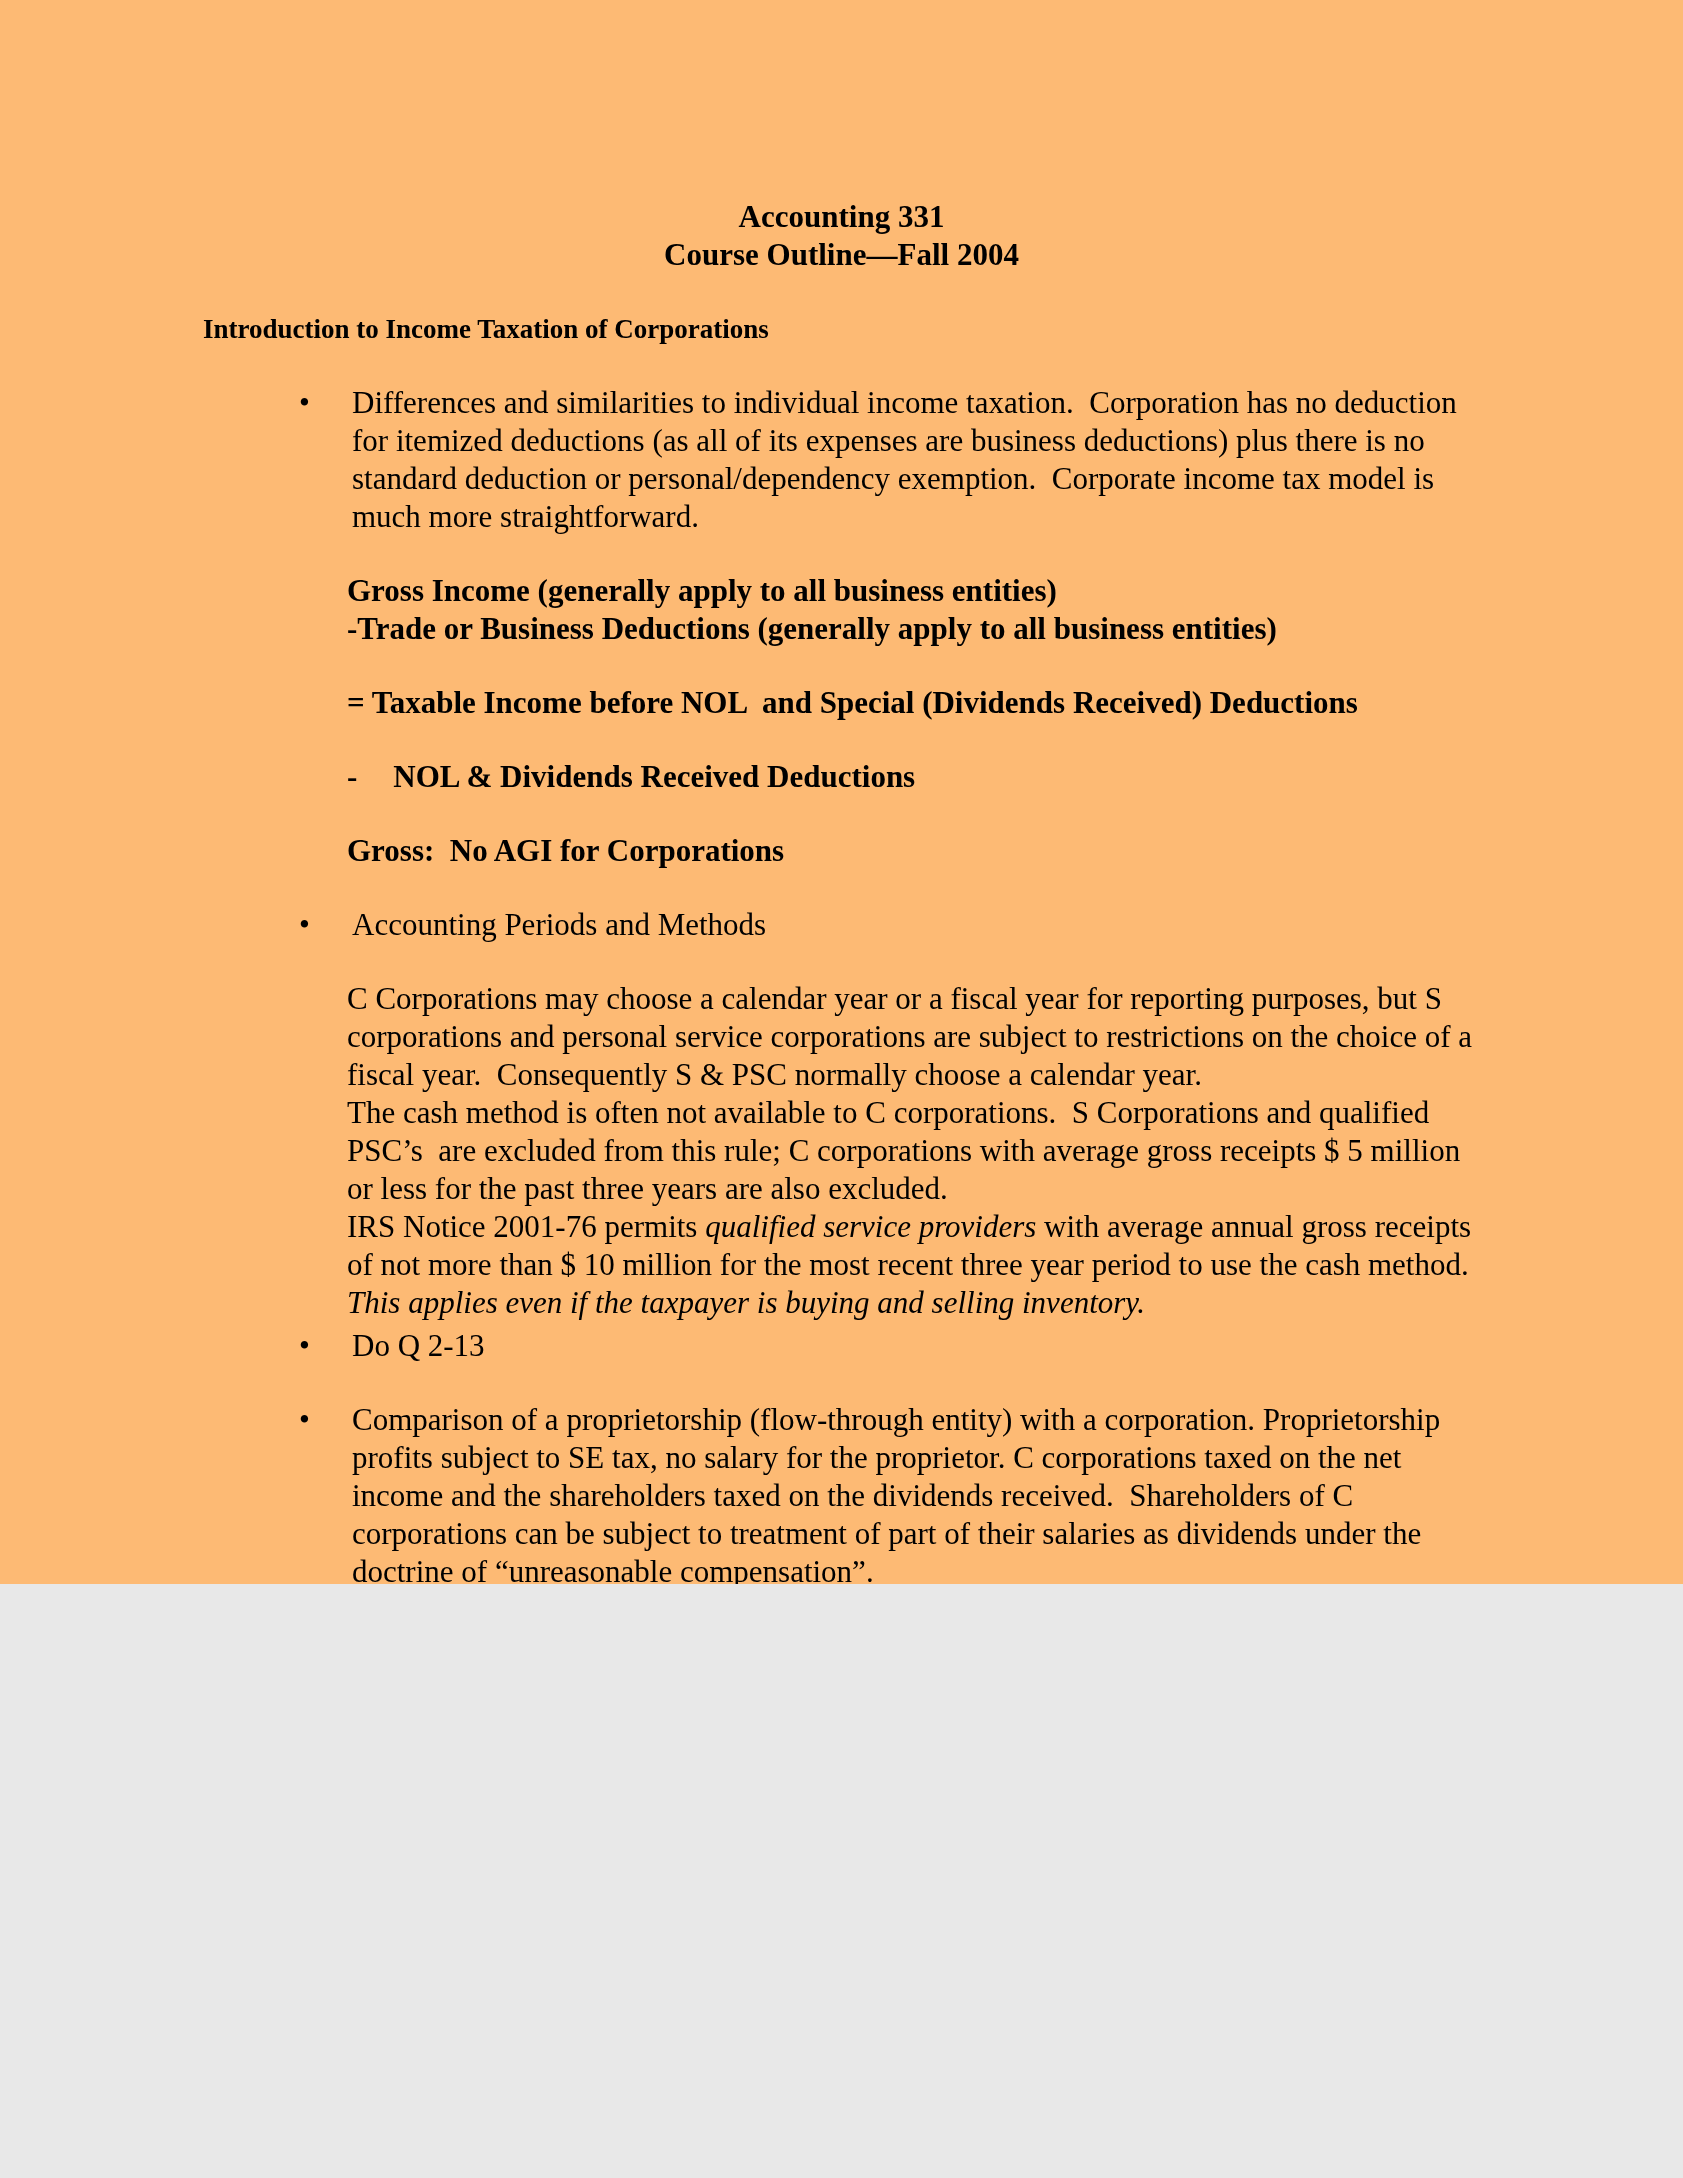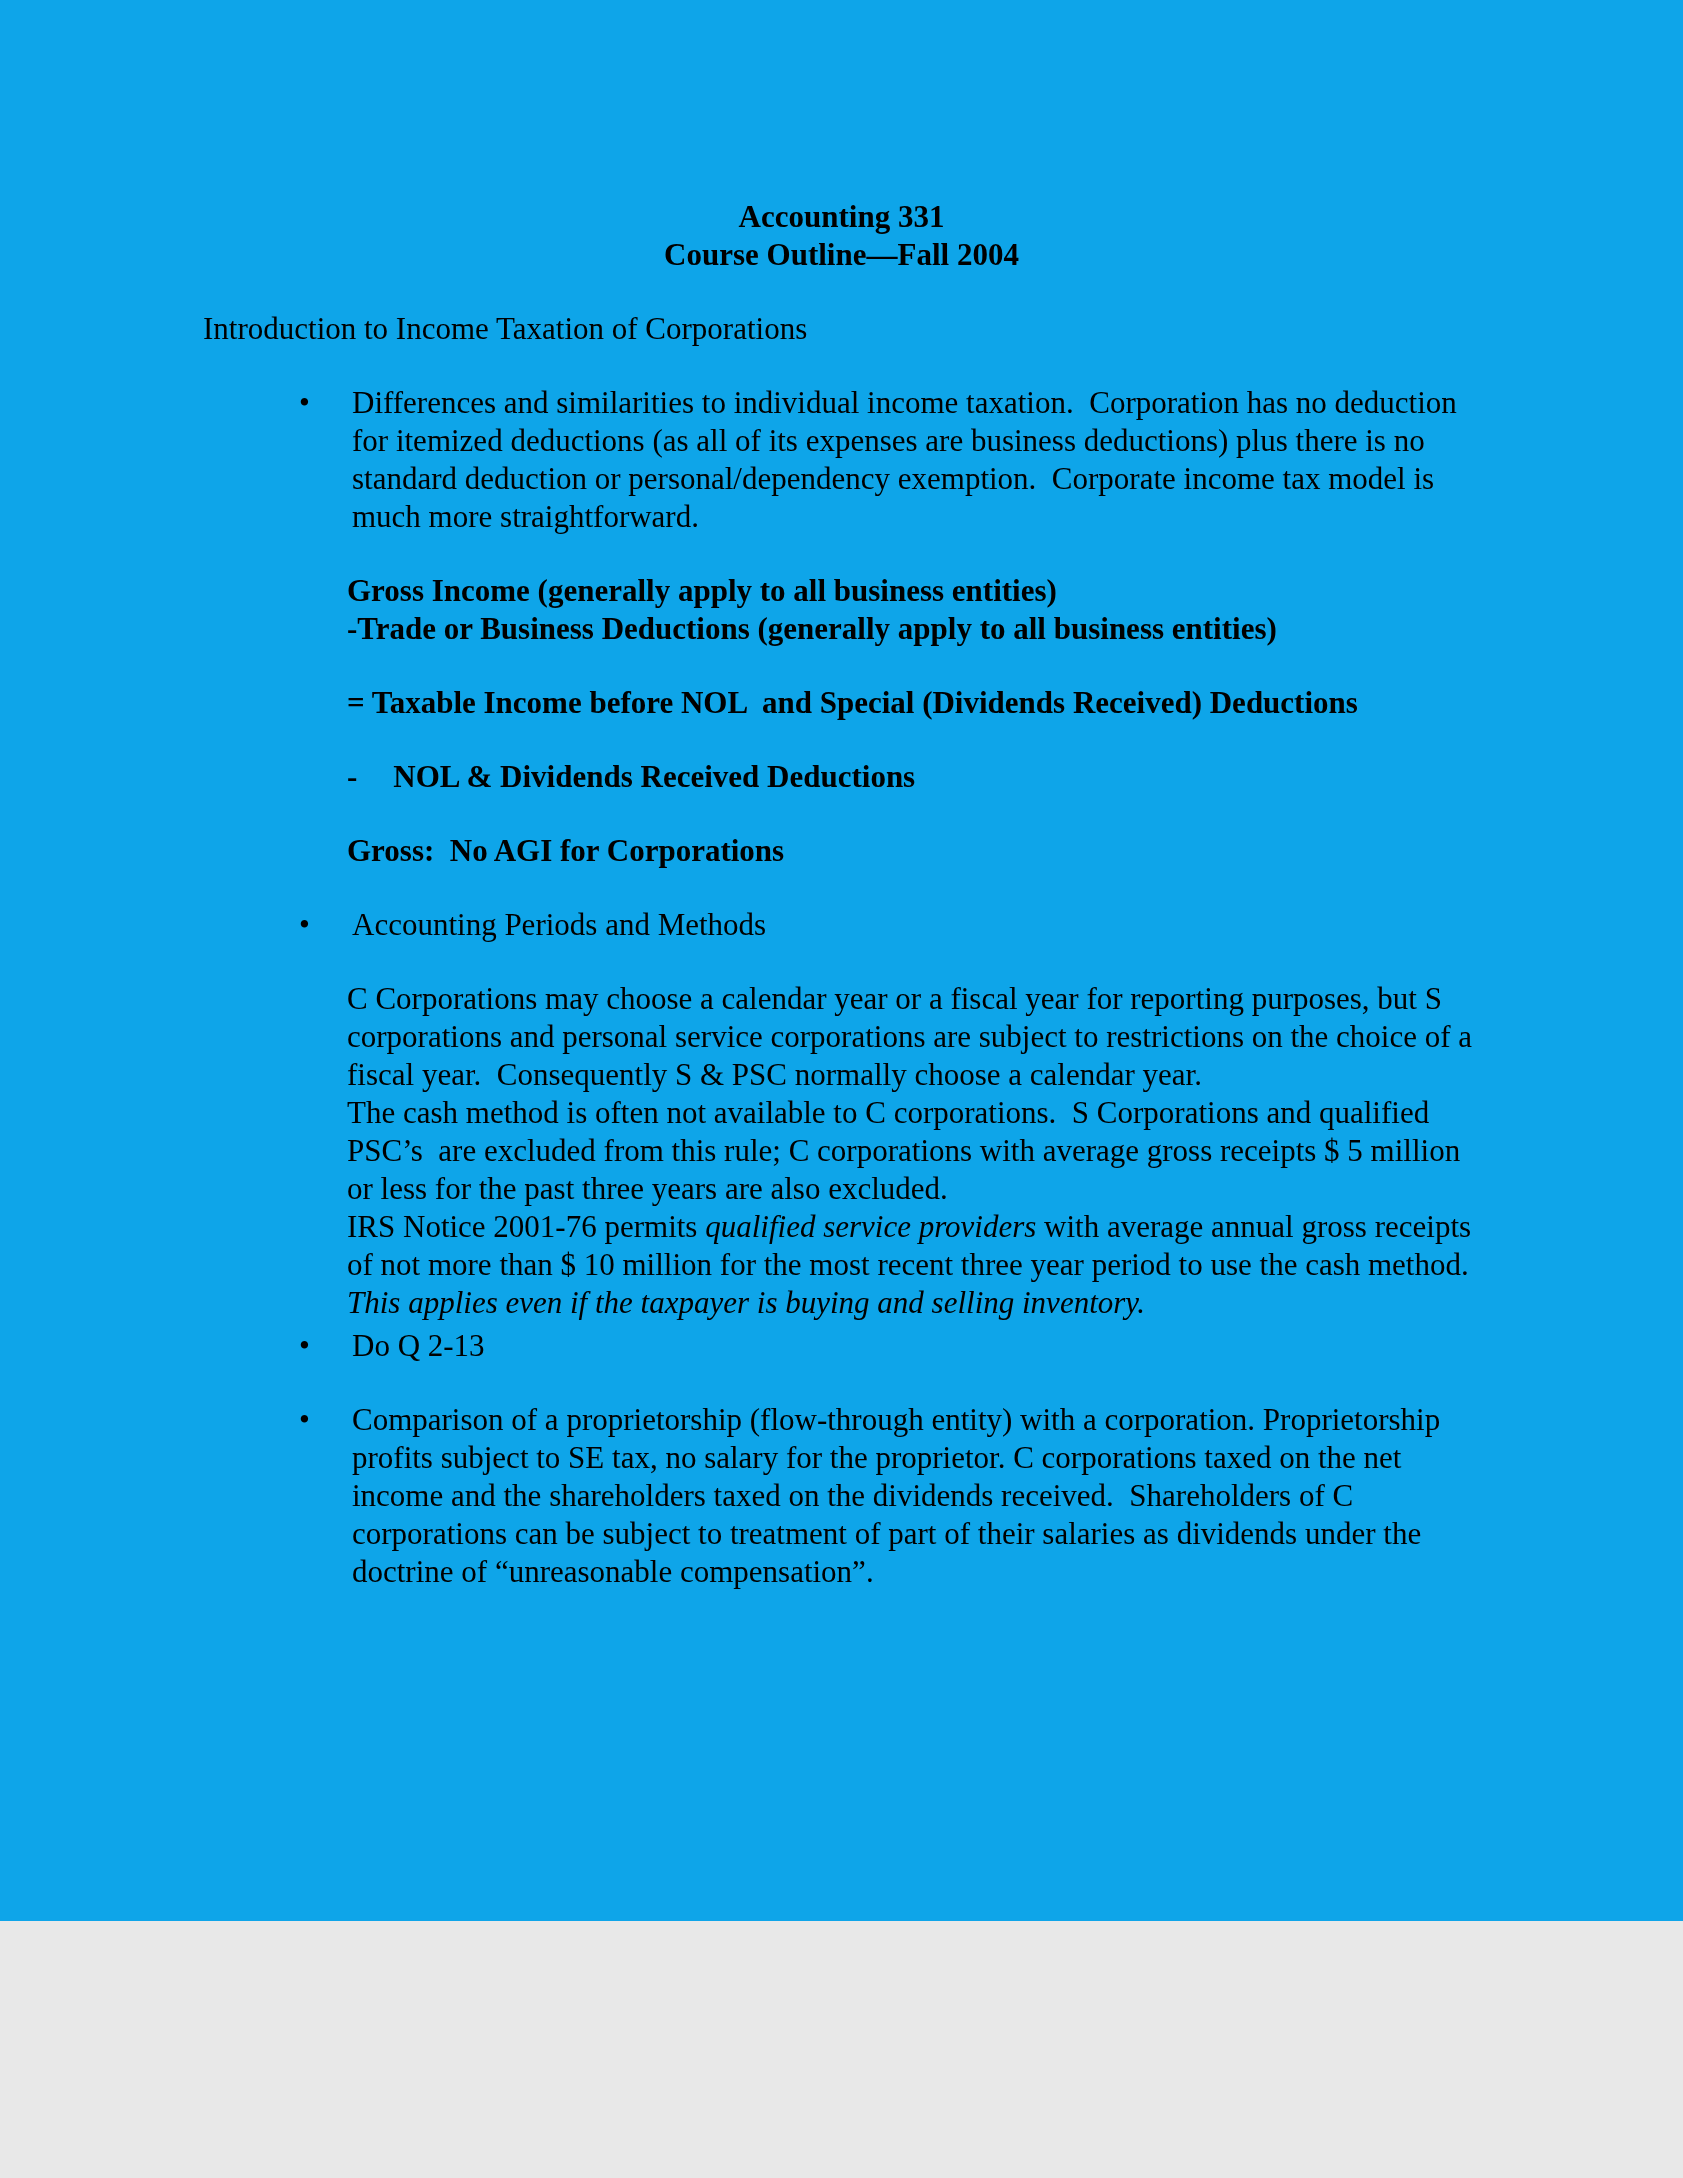--- a/index.html
+++ b/index.html
@@ -1,31 +1,31 @@
 <!DOCTYPE html>
 <html><head>
 <meta charset="utf-8">
 <style>
   html,body{margin:0;padding:0;background:#e8e8e8;}
   .page{
     position:relative;
     width:1683px;
-    height:1921px;
-    background:#0ea5e9;
+    height:1584px;
+    background:#fdba74;
     font-family:"Liberation Serif","DejaVu Serif",serif;
     font-size:31px;
     line-height:38px;
     color:#000000;
     overflow:hidden;
   }
   .content{padding:198px 203px 0 203px;}
   .block{margin:0 0 36px 0;}
   .title-block{text-align:center;font-weight:bold;}
   .title-line{white-space:pre-wrap;}
-  .section-heading{font-weight:normal;font-size:31px;line-height:38px;margin:0 0 36px 0;white-space:pre-wrap;}
+  .section-heading{font-weight:bold;font-size:27px;line-height:38px;margin:0 0 36px 0;white-space:pre-wrap;}
   .bullet-item{position:relative;padding-left:144px;}
   .bullet-marker{position:absolute;left:96px;top:0;white-space:pre;}
   .bullet-text{margin:5px;white-space:pre-wrap;}
   .para{margin:0;padding-left:144px;white-space:pre-wrap;}
   .formula{padding-left:144px;font-weight:bold;}
   .formula p{margin:0;white-space:pre-wrap;}
   .nol-line .nol-text{margin-left:36px;}
   .italic{font-style:italic;font-family:Liberation Serif, serif;}
   .page-number{position:absolute;left:1419px;top:2035px;white-space:pre;}
 </style>

